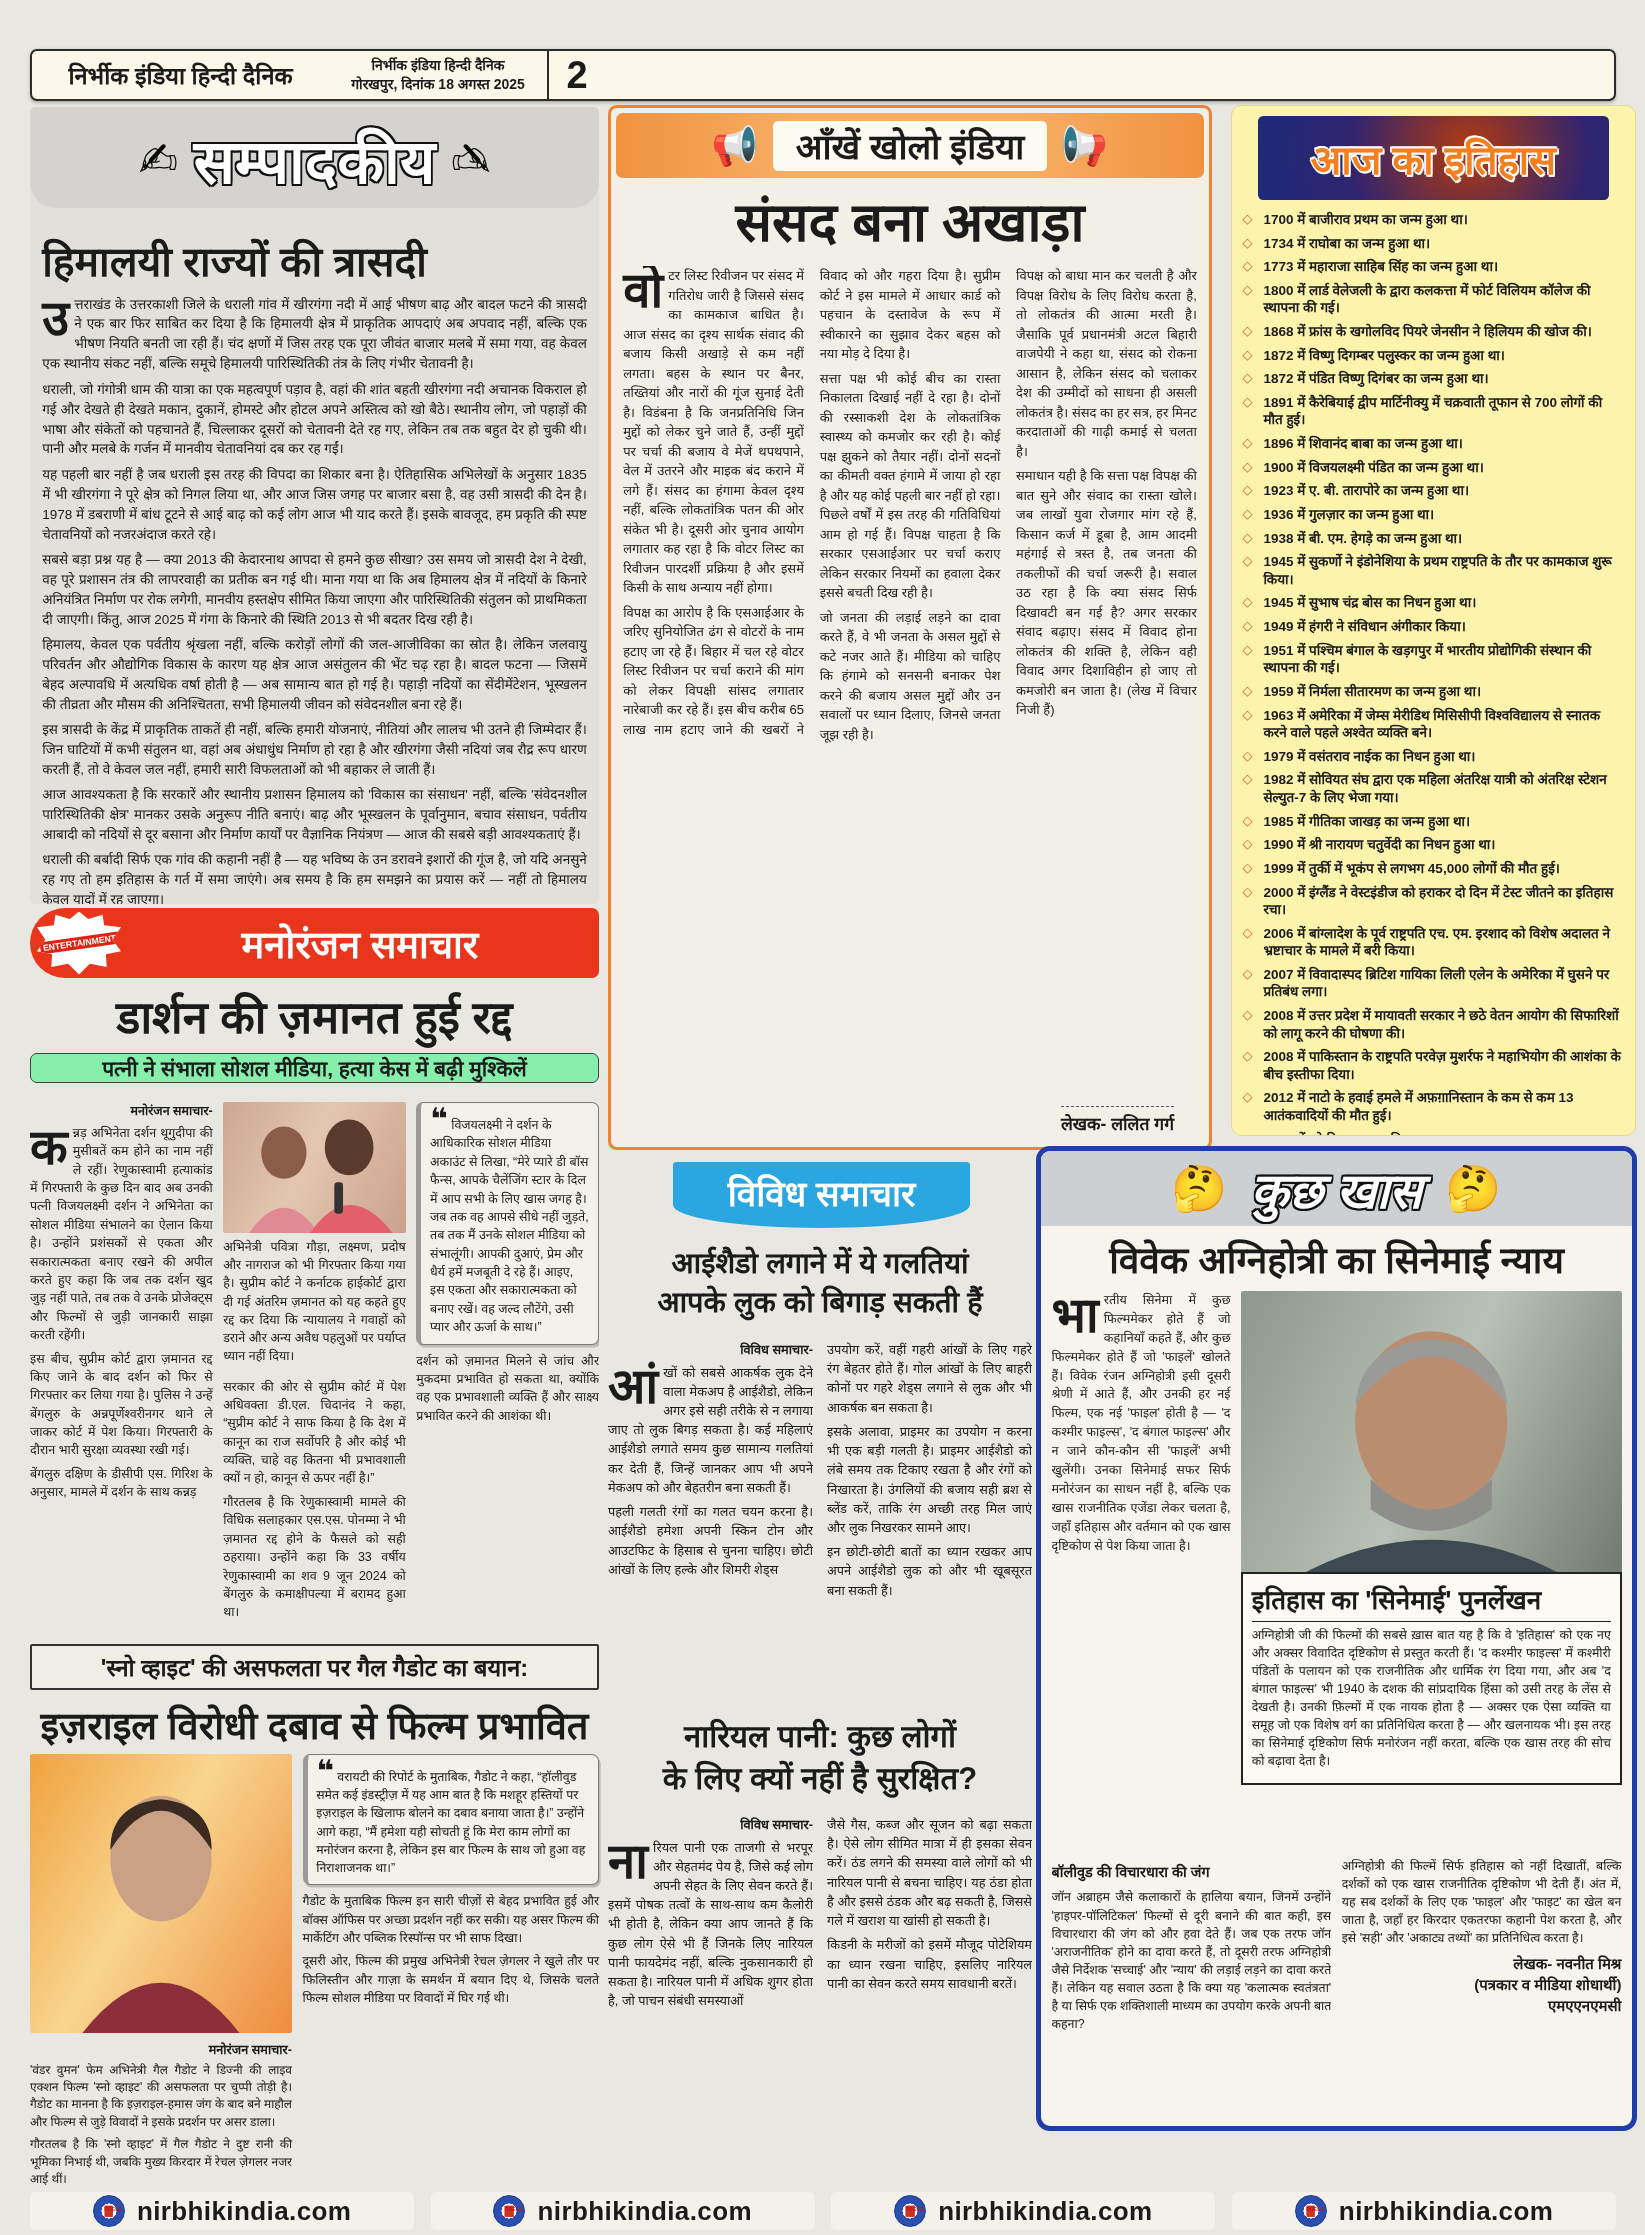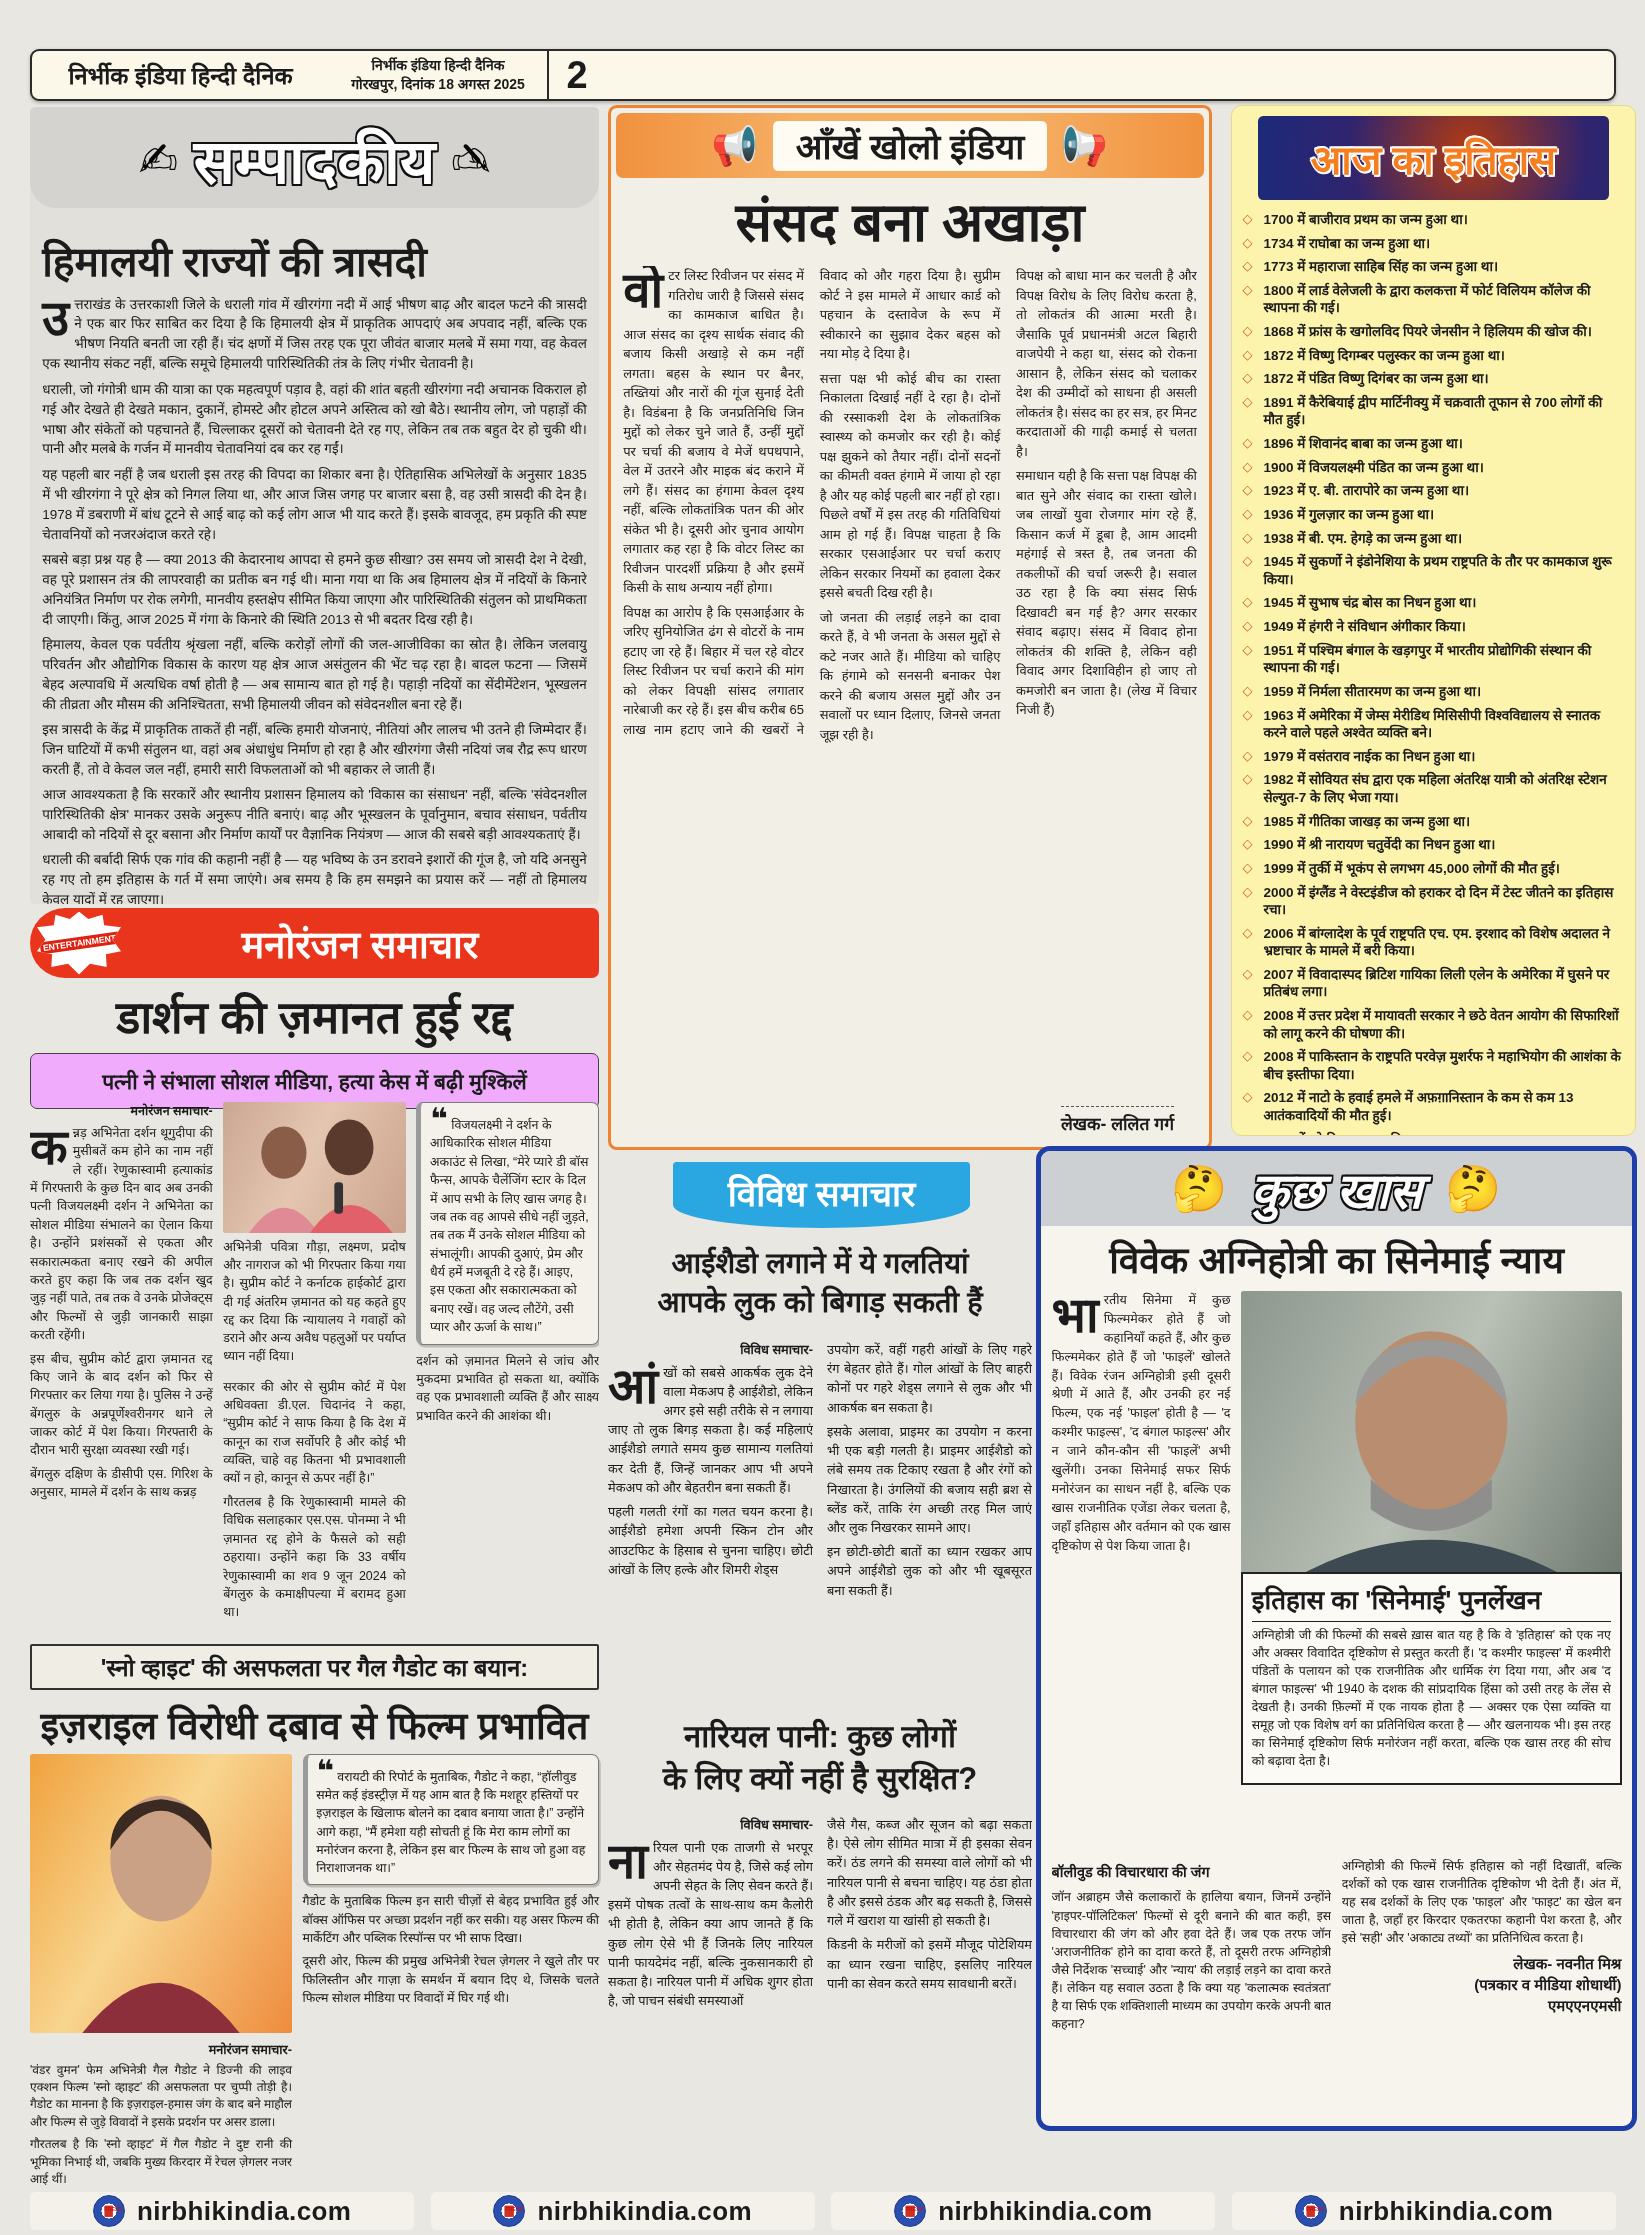--- a/index.html
+++ b/index.html
@@ -38,21 +38,21 @@
   .hist-banner{position:relative;margin:1.7px auto 10.5px auto;width:92%;height:84px;background:radial-gradient(circle at 60% 40%,#b33a10 0,#30246e 55%,#1c2a7a 100%);border-radius:5.2px;display:flex;align-items:center;justify-content:center;}
   .hist-banner span{font-size:40px;font-weight:bold;color:#f57f1f;text-shadow:1.7px 0 #fff,-1.7px 0 #fff,0 1.7px #fff,0 -1.7px #fff,1.7px 1.7px #fff,-1.7px -1.7px #fff;}
   .hist-item{display:flex;gap:8.7px;margin-bottom:6.1px;font-size:13.5px;font-weight:600;line-height:1.3;}
   .diamond{color:#e05316;flex:0 0 12.2px;font-size:13px;}
   
   .ent-banner{display:flex;align-items:center;background:#e8351c;border-radius:35px 7px 7px 35px;height:70px;padding-left:7px;}
   .ent-logo{width:84px;height:63px;background:#fff;clip-path:polygon(50% 0,61% 12%,78% 5%,80% 22%,100% 25%,90% 45%,100% 63%,82% 68%,83% 88%,63% 83%,50% 100%,37% 83%,17% 88%,18% 68%,0 63%,10% 45%,0 25%,20% 22%,22% 5%,39% 12%);display:flex;align-items:center;justify-content:center;}
   .ent-logo span{background:#d21; color:#fff;font-size:8.7px;font-weight:bold;transform:rotate(-8deg);padding:0.9px 2.6px;}
   .ent-banner-title{flex:1;text-align:center;color:#fff;font-weight:bold;font-size:38px;}
   .ent-headline{font-size:45px;font-weight:bold;text-align:center;}
-  .ent-sub{border:1.7px solid #444;border-radius:7px;background:#f0abfc;text-align:center;font-weight:bold;font-size:21px;padding:13px 0;}
+  .ent-sub{border:1.7px solid #444;border-radius:7px;background:#86efac;text-align:center;font-weight:bold;font-size:21px;padding:0 0;}
   .cols3{display:flex;gap:10.5px;}
   .cols3>div{flex:1;font-size:12.5px;line-height:1.47;overflow:hidden;}
   .photo{border-radius:2.6px;width:100%;position:relative;overflow:hidden;}
   .caption{font-size:12.5px;line-height:1.45;text-align:justify;margin-top:5.2px;}
   
   .kicker{border:2.6px double #333;border-radius:2px;background:#efede4;text-align:center;font-weight:bold;font-size:23.6px;padding:5.2px 0;}
   .gal-headline{font-size:38px;font-weight:bold;text-align:center;}
   
   .viv-banner{background:#2aa7e0;color:#fff;font-size:35px;font-weight:bold;text-align:center;border-radius:3.5px 3.5px 50% 50%/3.5px 3.5px 23px 23px;padding:7px 0 12.2px 0;}
   .viv-headline{font-size:29px;font-weight:bold;text-align:center;line-height:1.35;}
@@ -78,21 +78,21 @@
   .press-logo{width:30px;height:30px;border-radius:50%;background:radial-gradient(circle,#fff 0 35%,#2b4fae 36% 70%,#1c3a8c 100%);border:1.7px solid #1c3a8c;position:relative;}
   .press-logo i{position:absolute;left:50%;top:50%;width:8.7px;height:10.5px;background:#c32;transform:translate(-50%,-50%);}
   .press-txt{position:absolute;bottom:-7.9px;left:50%;transform:translateX(-50%);color:#c11;font-size:5.2px;font-weight:bold;font-style:normal;background:none;width:auto;height:auto;}
   .site{font-size:26px;font-weight:bold;letter-spacing:0.4px;}
 </style>
 </head>
 <body>
 
 <div class="page">
 
-  <div class="abs hdr" style="left:30px;top:49px;width:1586px;height:52px;border-radius:9px;">
+  <div class="abs hdr" style="left:30px;top:49px;width:1586px;height:52px;">
     <div class="hdr-left">निर्भीक इंडिया हिन्दी दैनिक</div>
     <div class="hdr-right">
       <span>निर्भीक इंडिया हिन्दी दैनिक</span>
       <span>गोरखपुर, दिनांक 18 अगस्त 2025</span>
     </div>
     <div class="hdr-page">2</div>
   </div>
 
   <div class="abs edit-wrap" style="left:30px;top:107px;width:569px;height:797px;">
     <div class="edit-band">

